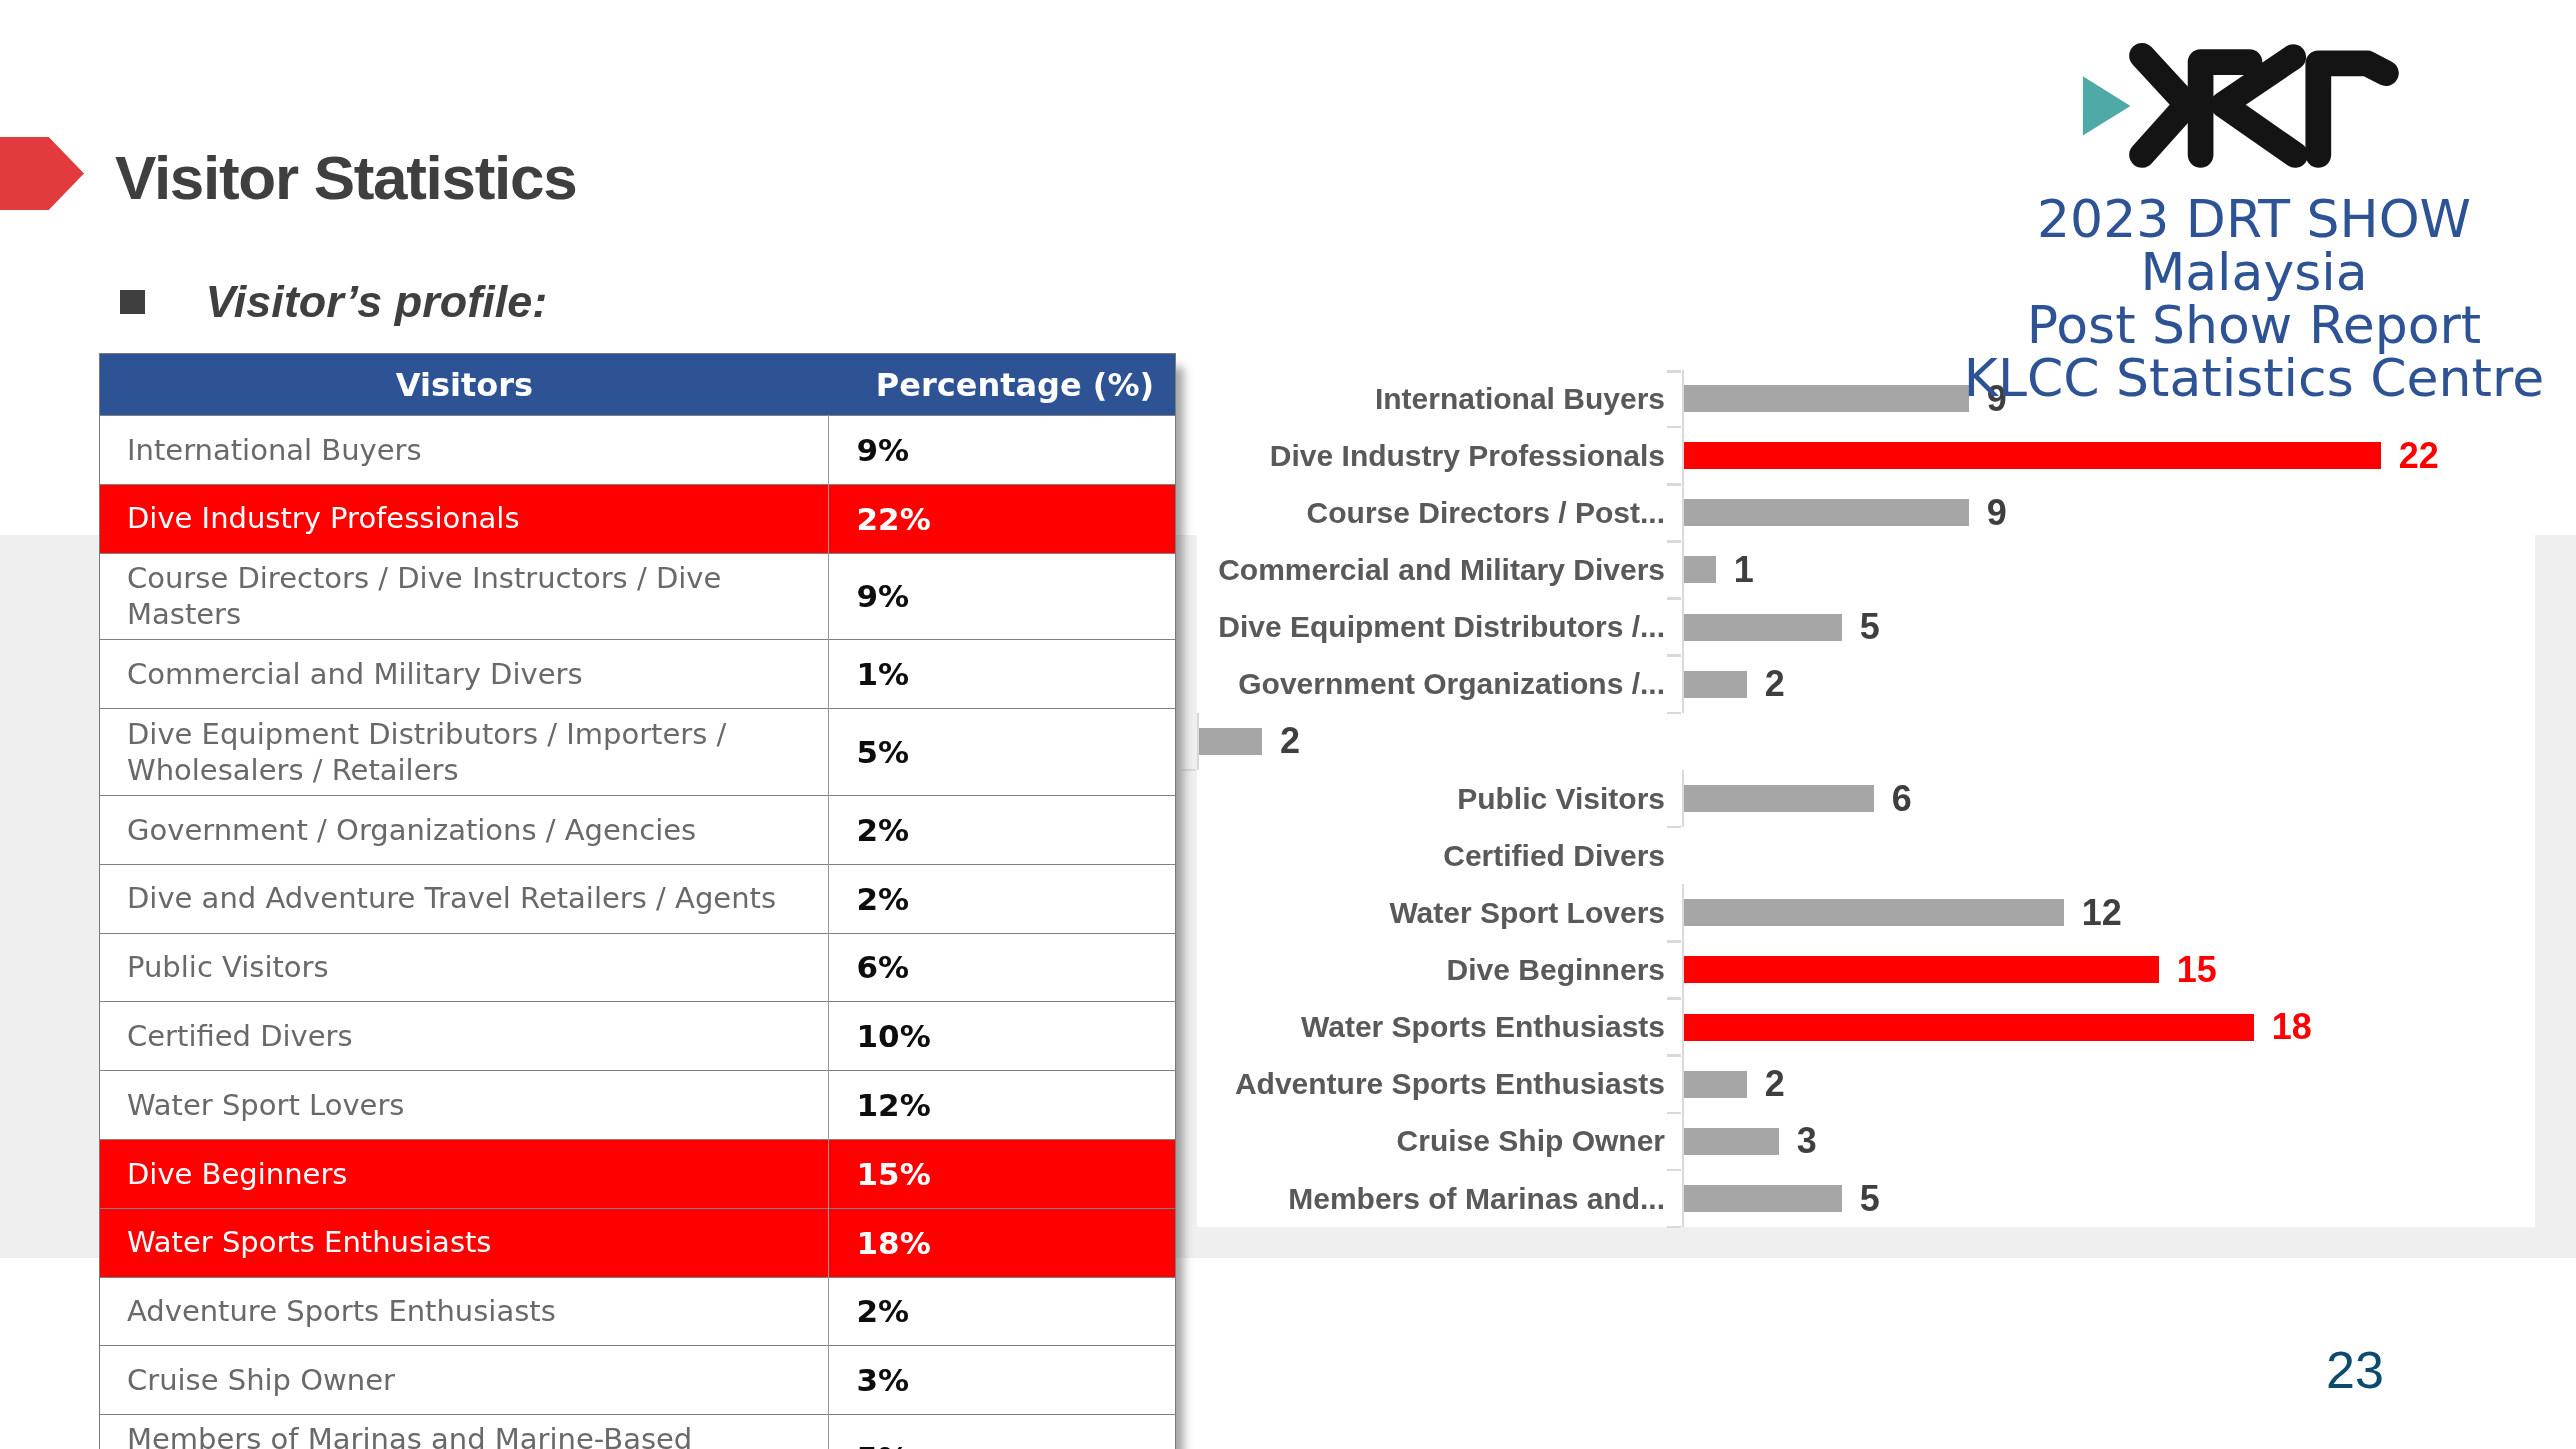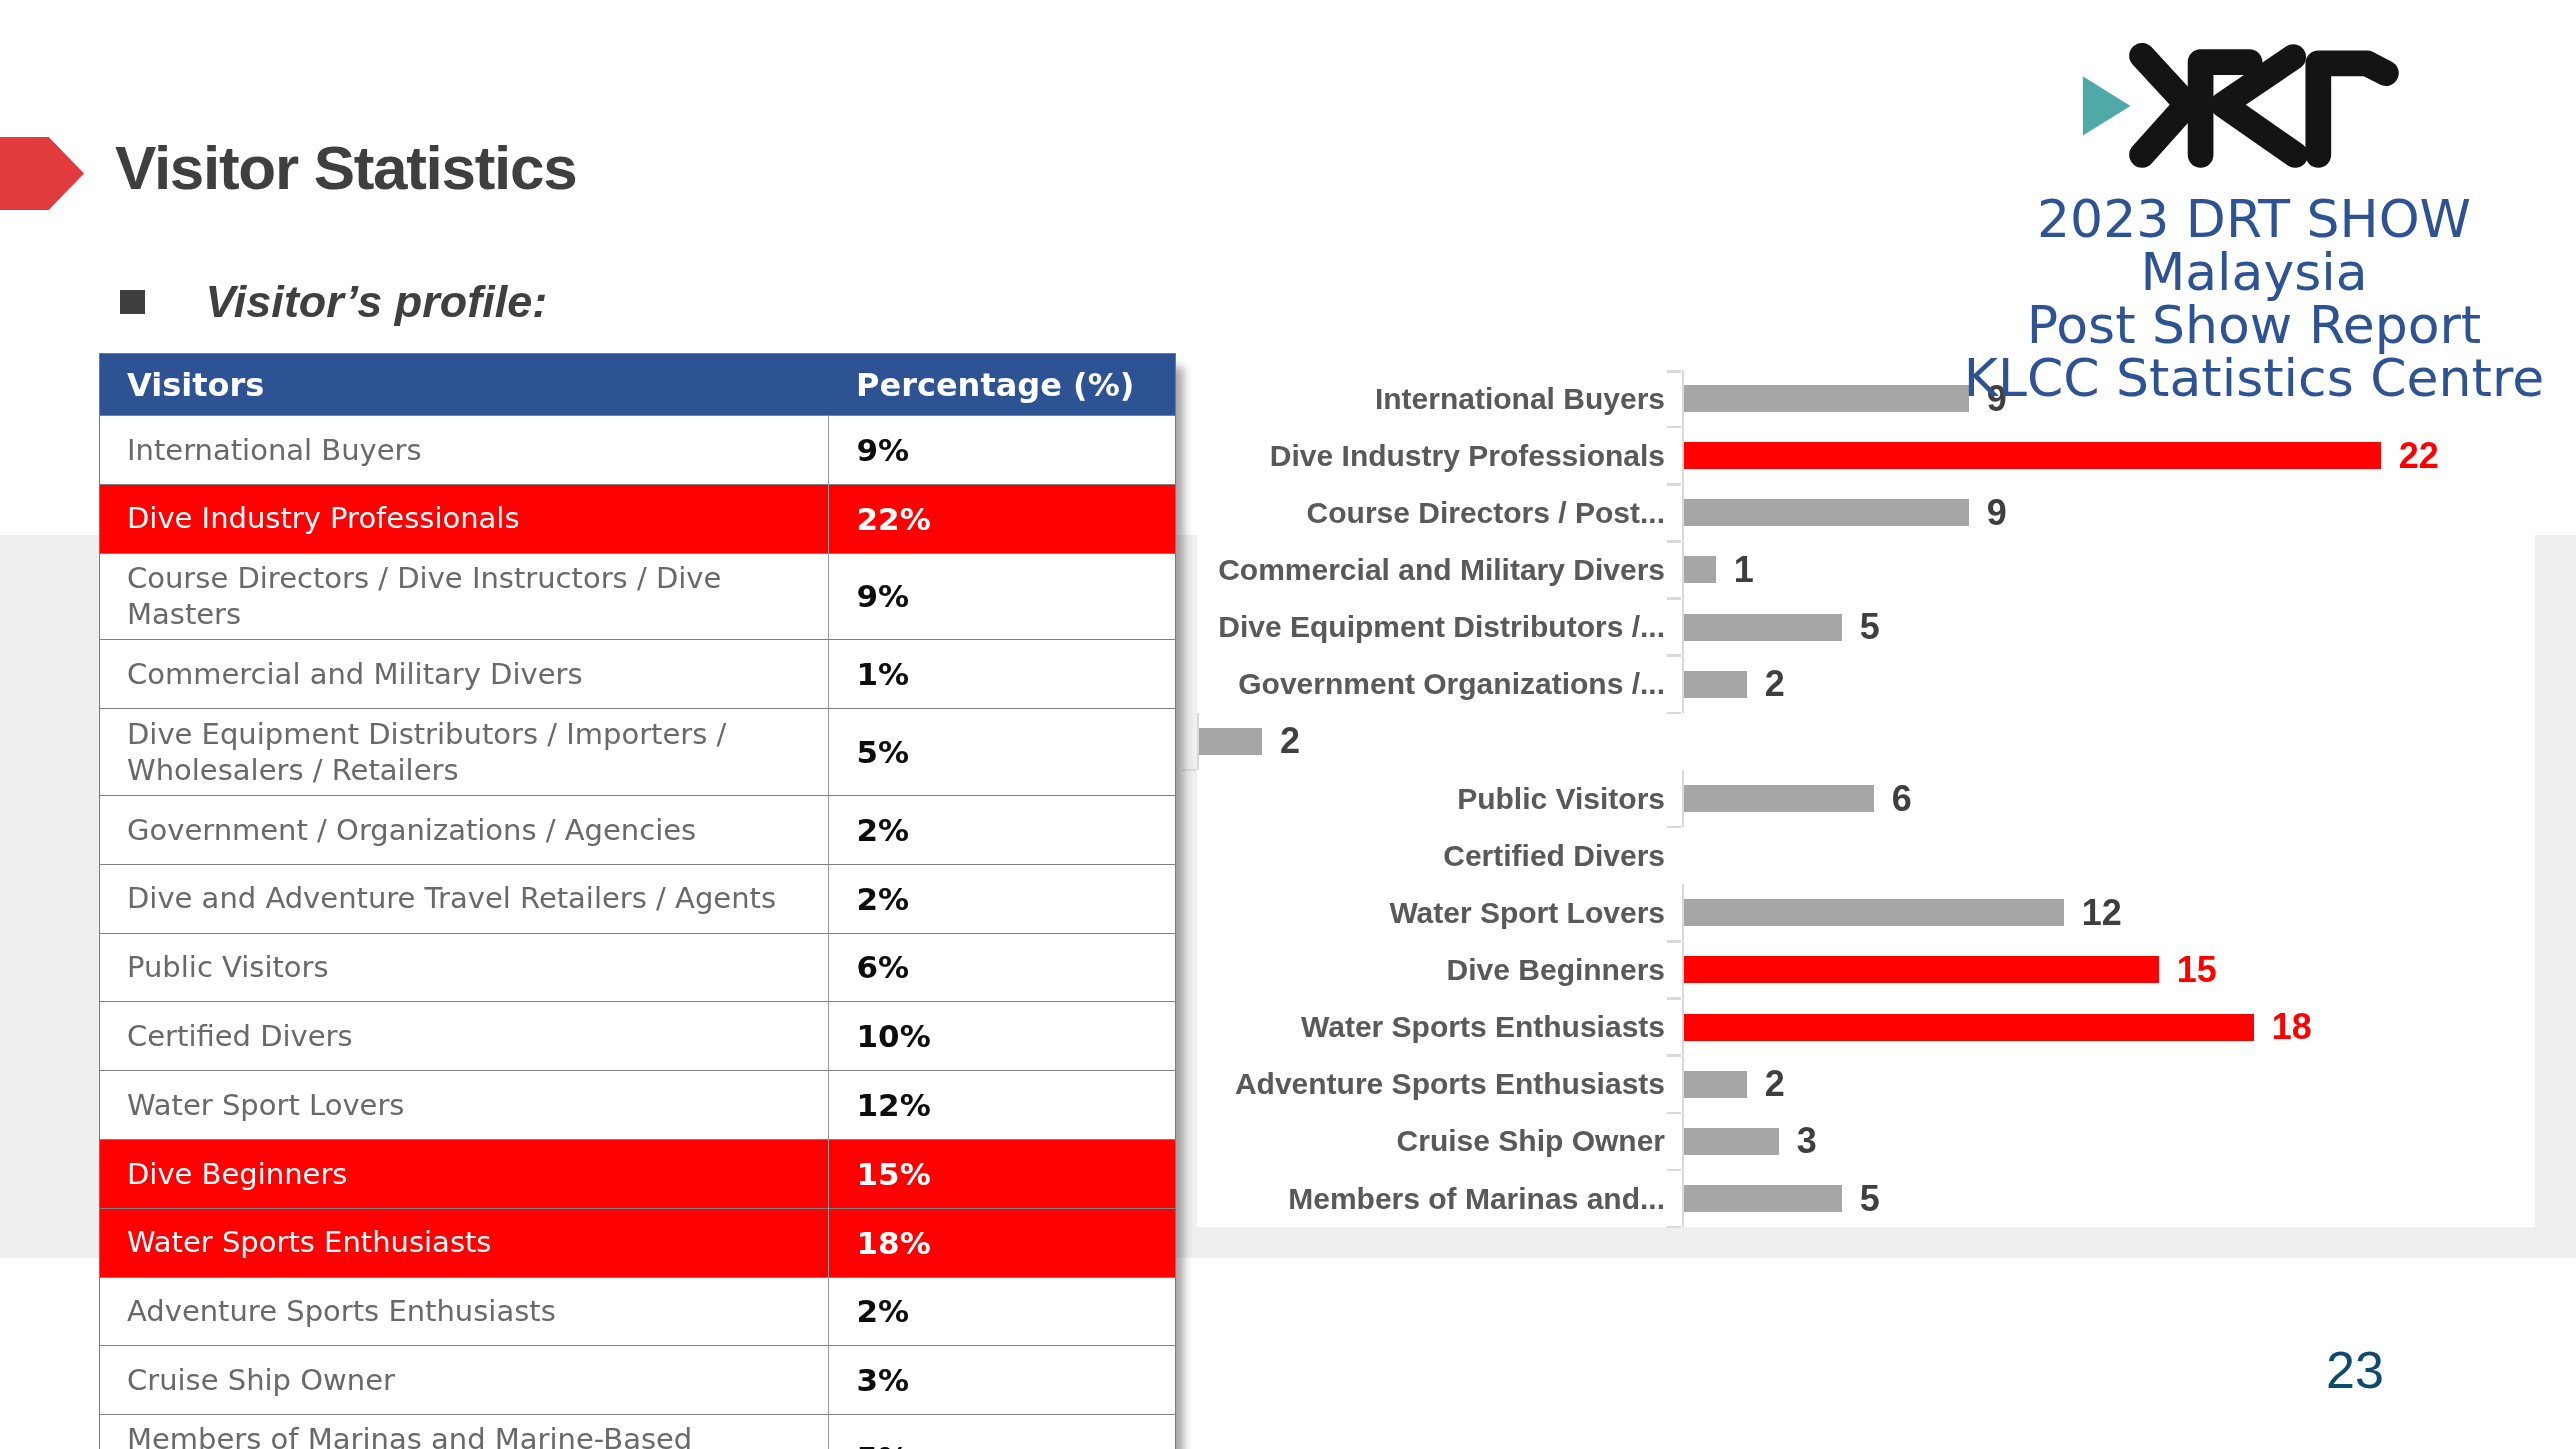--- a/index.html
+++ b/index.html
@@ -6,37 +6,37 @@
   body{width:2576px;height:1449px;overflow:hidden;position:relative;
        font-family:"Liberation Sans","DejaVu Sans",sans-serif;}
   .slide{position:absolute;inset:0;background:#ffffff;}
 
   
   .gray-band{position:absolute;left:0;top:535px;width:2576px;height:723px;background:#EFEFEF;z-index:0;}
 
   
   .title-arrow{position:absolute;left:0;top:137px;width:84px;height:73px;background:#E23B3D;
     clip-path:polygon(0 0,58% 0,100% 50%,58% 100%,0 100%);z-index:3;}
-  .page-title{position:absolute;left:115px;top:132px;margin:0;font-size:62px;font-weight:bold;
+  .page-title{position:absolute;left:115px;top:142px;margin:0;font-size:62px;font-weight:bold;
     color:#3F3F3F;letter-spacing:-1.3px;z-index:3;white-space:nowrap;}
   .subtitle-row{position:absolute;left:120px;top:276px;display:flex;align-items:center;z-index:3;gap:28px;}
   .bullet{width:24.5px;height:24.5px;background:#3F3F3F;margin-right:33px;flex:none;}
   .subtitle{font-size:45px;font-weight:bold;font-style:italic;color:#3F3F3F;white-space:nowrap;}
 
   
   .logo{position:absolute;left:2079px;top:37px;width:386px;height:143px;z-index:3;}
   .event-text{position:absolute;left:1945px;top:193px;width:618px;text-align:center;z-index:3;
     font-family:"DejaVu Sans","Liberation Sans",sans-serif;font-size:52px;line-height:53px;color:#2E5395;}
 
   
   .table-card{position:absolute;left:99px;top:353px;width:1077px;z-index:2;background:#fff;
     box-shadow:10.3px 11.6px 9px -2.6px rgba(90,90,90,0.55);}
   table{border-collapse:collapse;width:1077px;table-layout:fixed;}
   th,td{vertical-align:middle;}
-  thead th{background:#2E5395;color:#fff;font-weight:bold;font-size:32px;text-align:left;height:59px;
+  thead th{background:#2E5395;color:#fff;font-weight:bold;font-size:32px;text-align:center;height:59px;
     font-family:"DejaVu Sans",sans-serif;}
   th.lab,td.lab{width:675px;padding-left:27px;padding-right:26px;}
   th.val,td.val{padding-left:28px;}
   tbody td{font-family:"DejaVu Sans",sans-serif;height:55px;padding-top:6.4px;padding-bottom:6.4px;}
   tbody td.lab{font-size:29px;color:#696969;line-height:1.26;}
   tbody td.val{font-size:31px;color:#0d0d0d;font-weight:bold;border-left:1.3px solid #9a9a9a;}
   table,tbody tr{border:1.3px solid #808080;}
   tbody tr{border-left:none;border-right:none;border-bottom:none;}
   table{border:1.9px solid #7a7a7a;}
   tbody tr.hl{background:#FF0000;}

